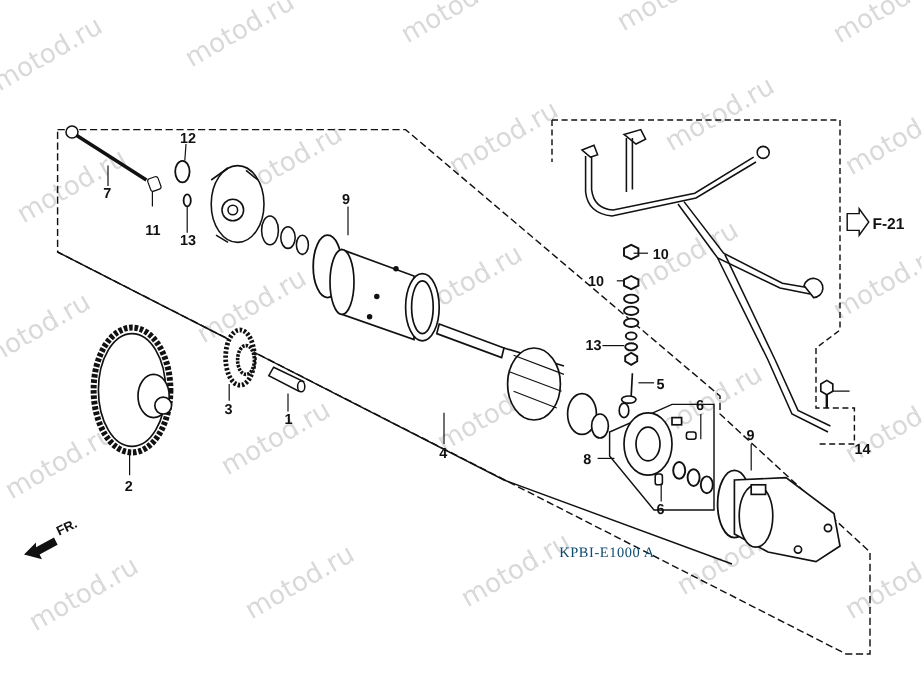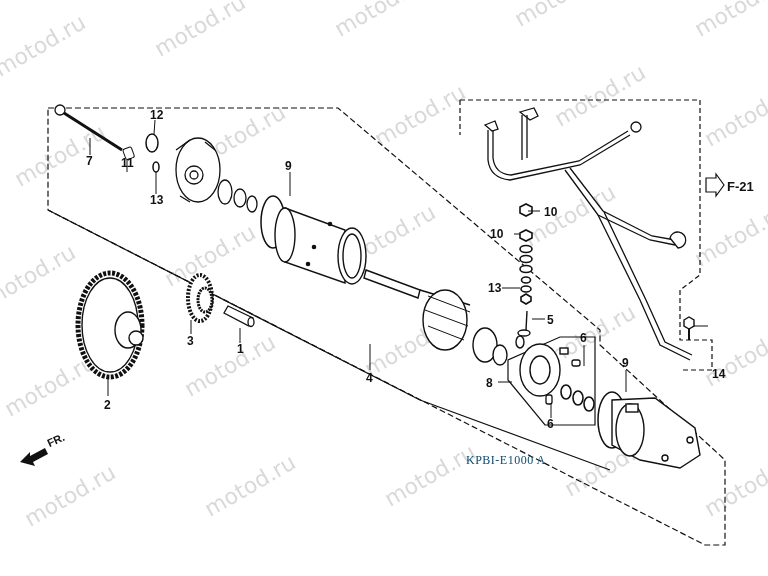--- a/index.html
+++ b/index.html
@@ -214,21 +214,21 @@
       <line x1="532" y1="319" x2="545" y2="319"></line>
       <line x1="498" y1="382" x2="512" y2="382"></line>
       <line x1="584" y1="345" x2="584" y2="366"></line>
       <line x1="551" y1="403" x2="551" y2="418"></line>
       <line x1="626" y1="370" x2="626" y2="392"></line>
       <line x1="694" y1="326" x2="708" y2="326"></line>
     </g>
   </svg>
 
   <span class="callout" style="left:86px;top:155px;">7</span>
-  <span class="callout" style="left:121px;top:157px;text-align:center;">11</span>
+  <span class="callout" style="left:121px;top:186px;text-align:center;">11</span>
   <span class="callout" style="left:150px;top:109px;text-align:right;">12</span>
   <span class="callout" style="left:150px;top:194px;">13</span>
   <span class="callout" style="left:285px;top:160px;">9</span>
   <span class="callout" style="left:104px;top:399px;">2</span>
   <span class="callout" style="left:187px;top:335px;">3</span>
   <span class="callout" style="left:237px;top:343px;">1</span>
   <span class="callout" style="left:366px;top:372px;">4</span>
   <span class="callout" style="left:544px;top:206px;">10</span>
   <span class="callout" style="left:490px;top:228px;">10</span>
   <span class="callout" style="left:488px;top:282px;">13</span>

